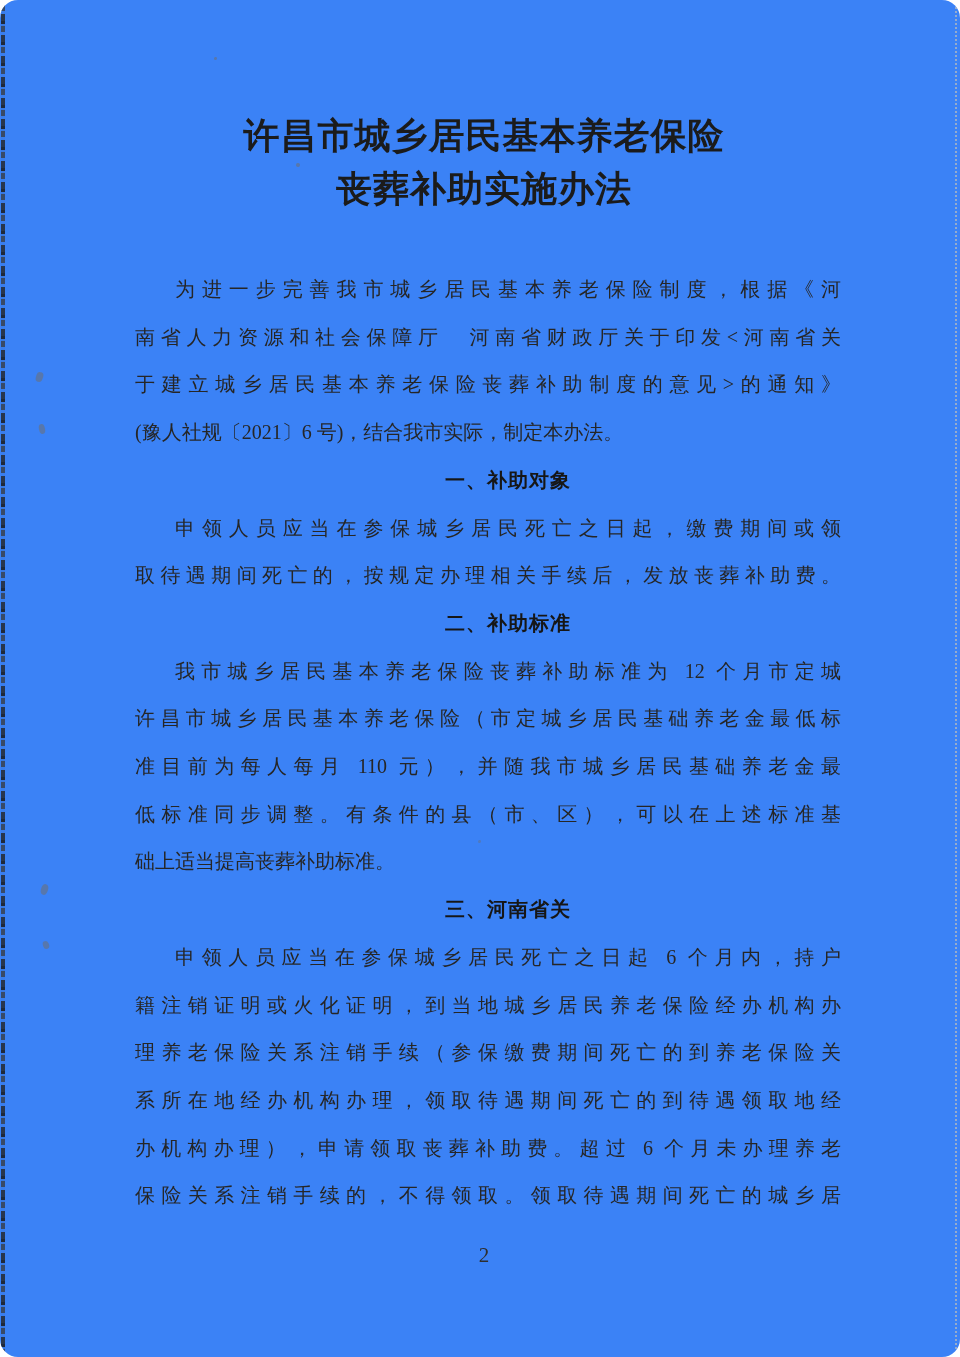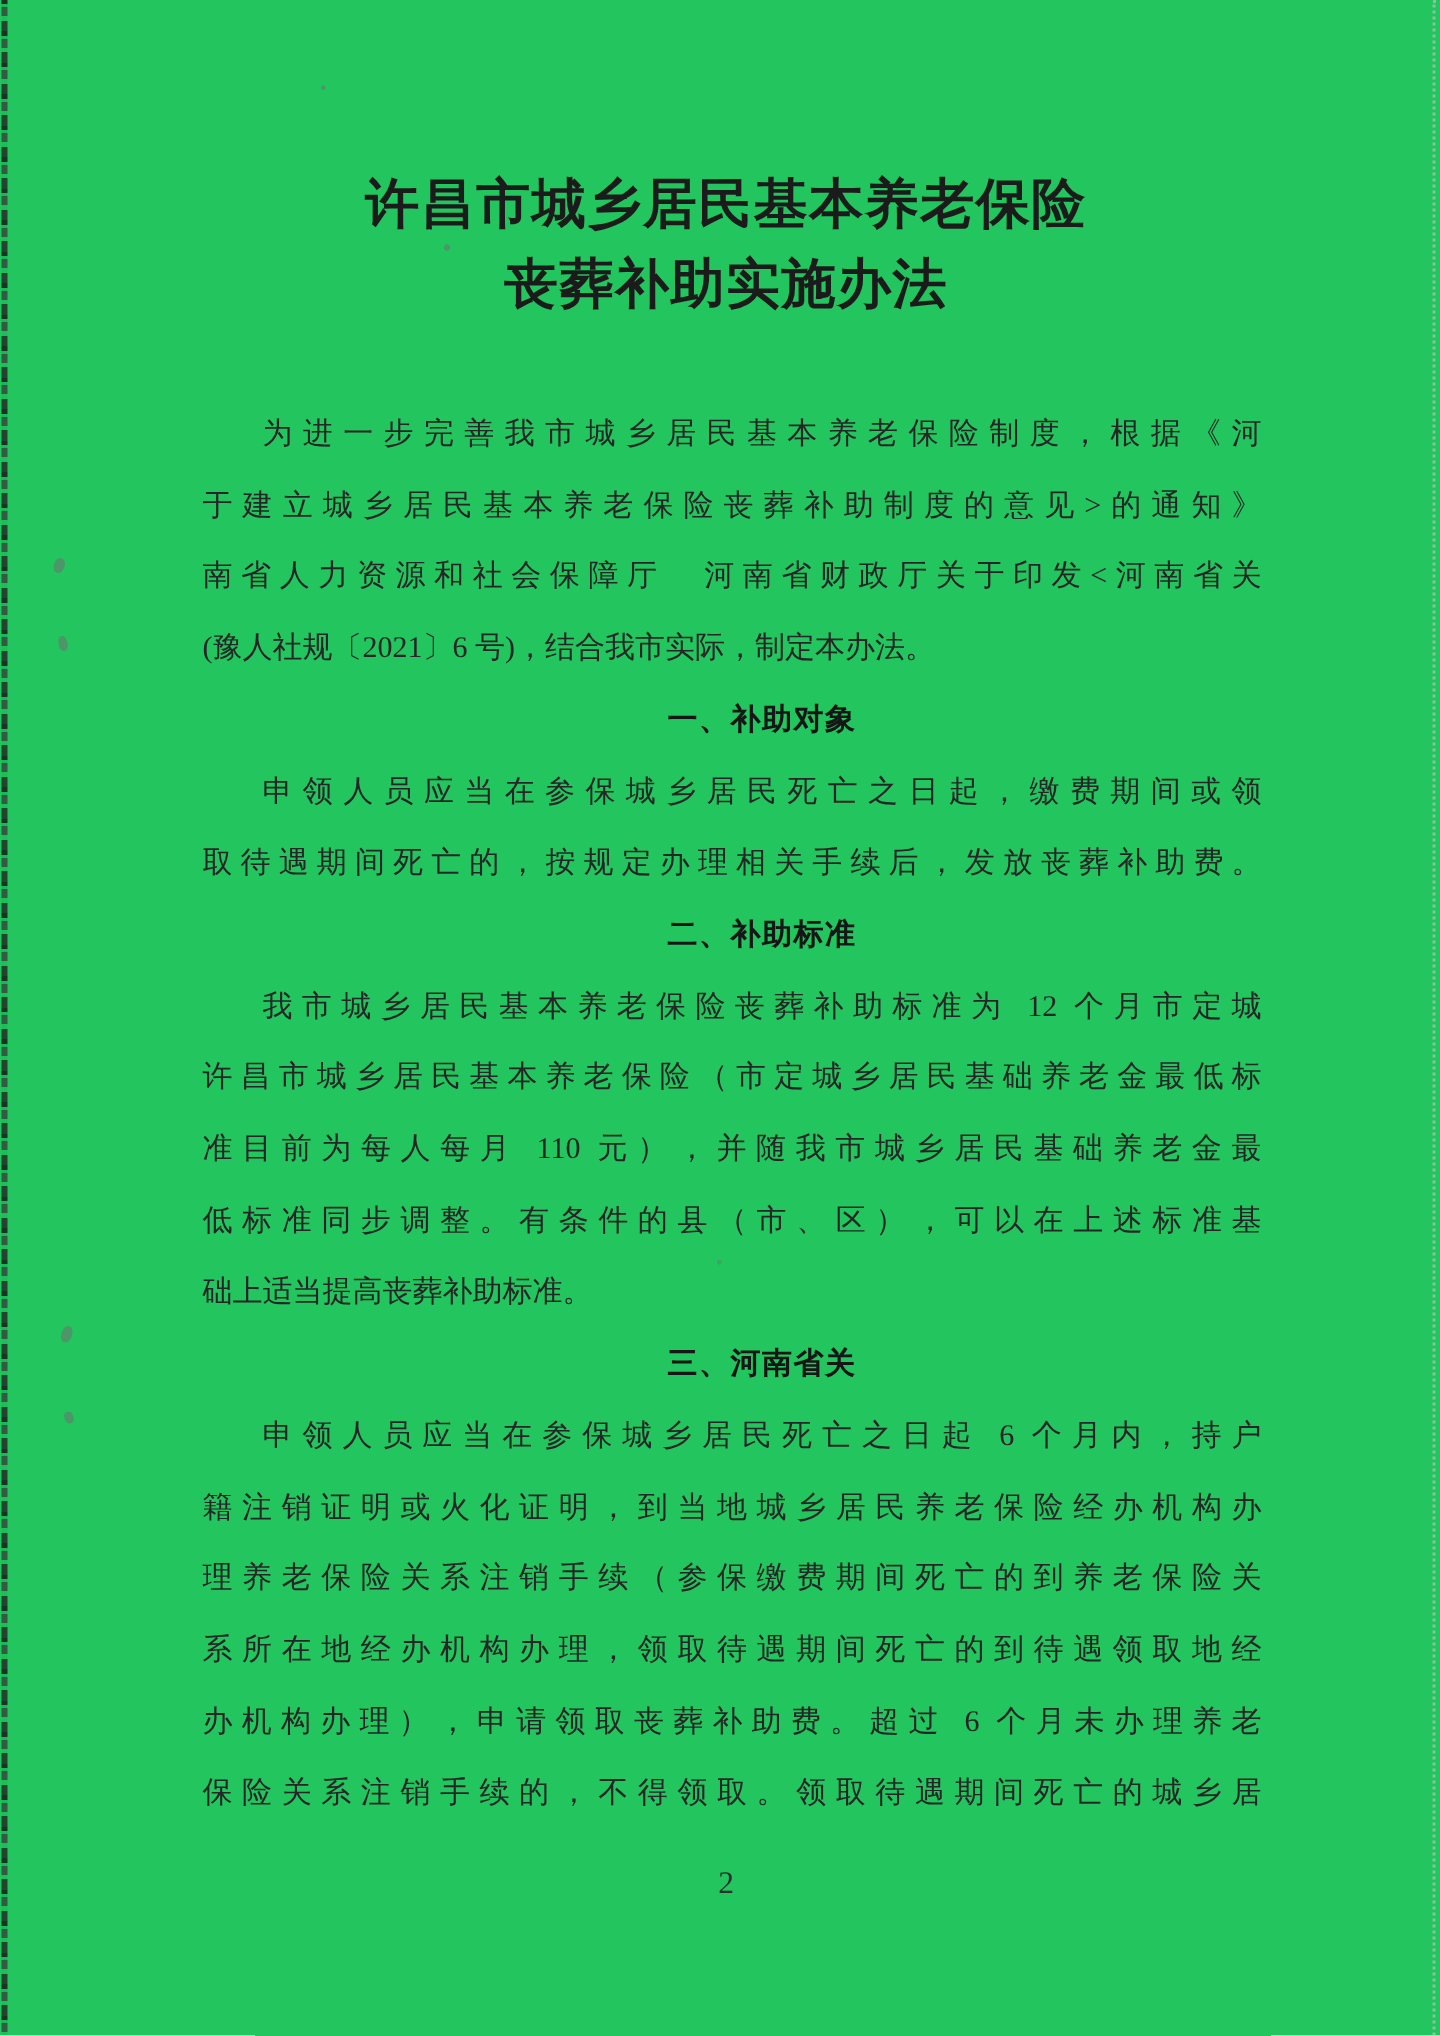--- a/index.html
+++ b/index.html
@@ -4,23 +4,24 @@
 <style>
   html, body {
     margin: 0;
     padding: 0;
     background: #ffffff;
   }
   .page {
     position: relative;
     width: 960px;
     height: 1357px;
-    background: #22c55e;
+    background: #3b82f6;
     overflow: hidden;
     font-family: "Liberation Serif", "DejaVu Serif", serif;
+    border-radius: 18px;
   }
 
   
   .edge-left {
     position: absolute;
     left: 1px;
     top: 0;
     width: 4px;
     height: 1357px;
     background:
@@ -130,22 +131,22 @@
   <div class="speck s6"></div>
   <div class="speck s7"></div>
 
   <h1 class="title">
     <span class="title-line">许昌市城乡居民基本养老保险</span>
     <span class="title-line">丧葬补助实施办法</span>
   </h1>
 
   <div class="body-text" id="body-lines">
       <div class="line line--first">为进一步完善我市城乡居民基本养老保险制度，根据《河</div>
+      <div class="line line--full">南省人力资源和社会保障厅　河南省财政厅关于印发&lt;河南省关</div>
       <div class="line line--full">于建立城乡居民基本养老保险丧葬补助制度的意见&gt;的通知》</div>
-      <div class="line line--full">南省人力资源和社会保障厅　河南省财政厅关于印发&lt;河南省关</div>
       <div class="line line--last">(豫人社规〔2021〕6 号)，结合我市实际，制定本办法。</div>
       <div class="line line--heading">一、补助对象</div>
       <div class="line line--first">申领人员应当在参保城乡居民死亡之日起，缴费期间或领</div>
       <div class="line line--full">取待遇期间死亡的，按规定办理相关手续后，发放丧葬补助费。</div>
       <div class="line line--heading">二、补助标准</div>
       <div class="line line--first">我市城乡居民基本养老保险丧葬补助标准为 12 个月市定城</div>
       <div class="line line--full">许昌市城乡居民基本养老保险（市定城乡居民基础养老金最低标</div>
       <div class="line line--full">准目前为每人每月 110 元），并随我市城乡居民基础养老金最</div>
       <div class="line line--full">低标准同步调整。有条件的县（市、区），可以在上述标准基</div>
       <div class="line line--last">础上适当提高丧葬补助标准。</div>

